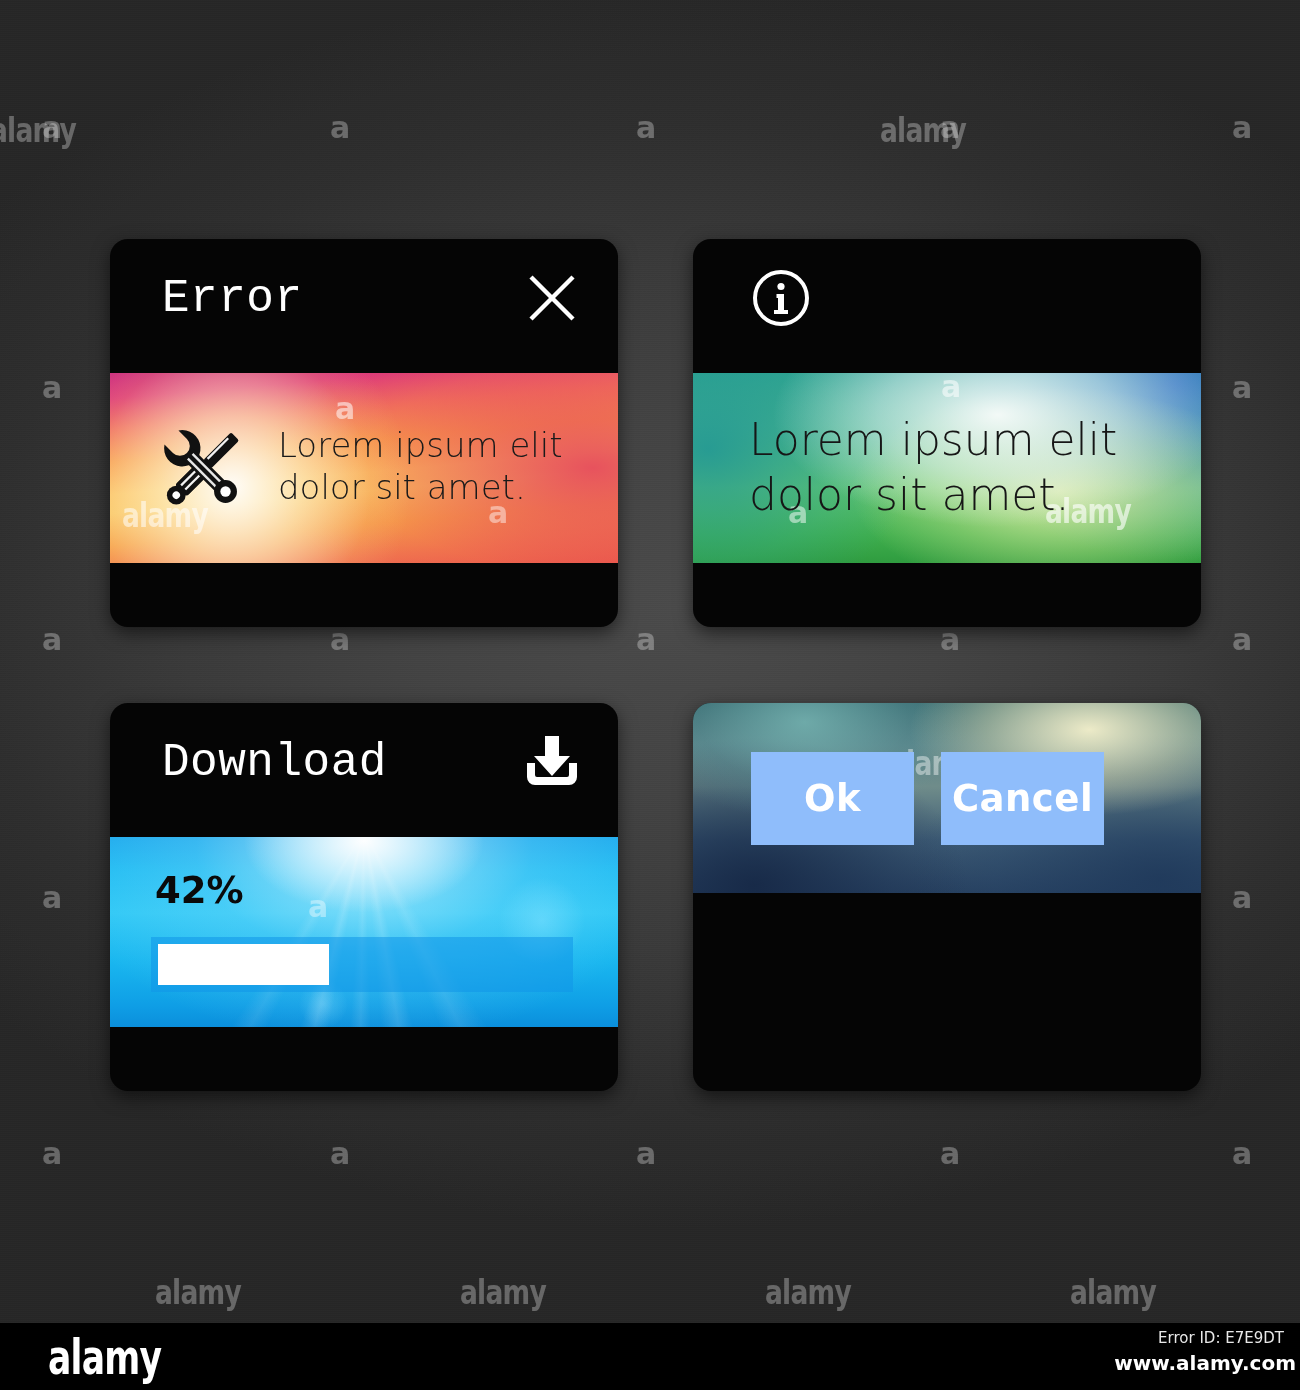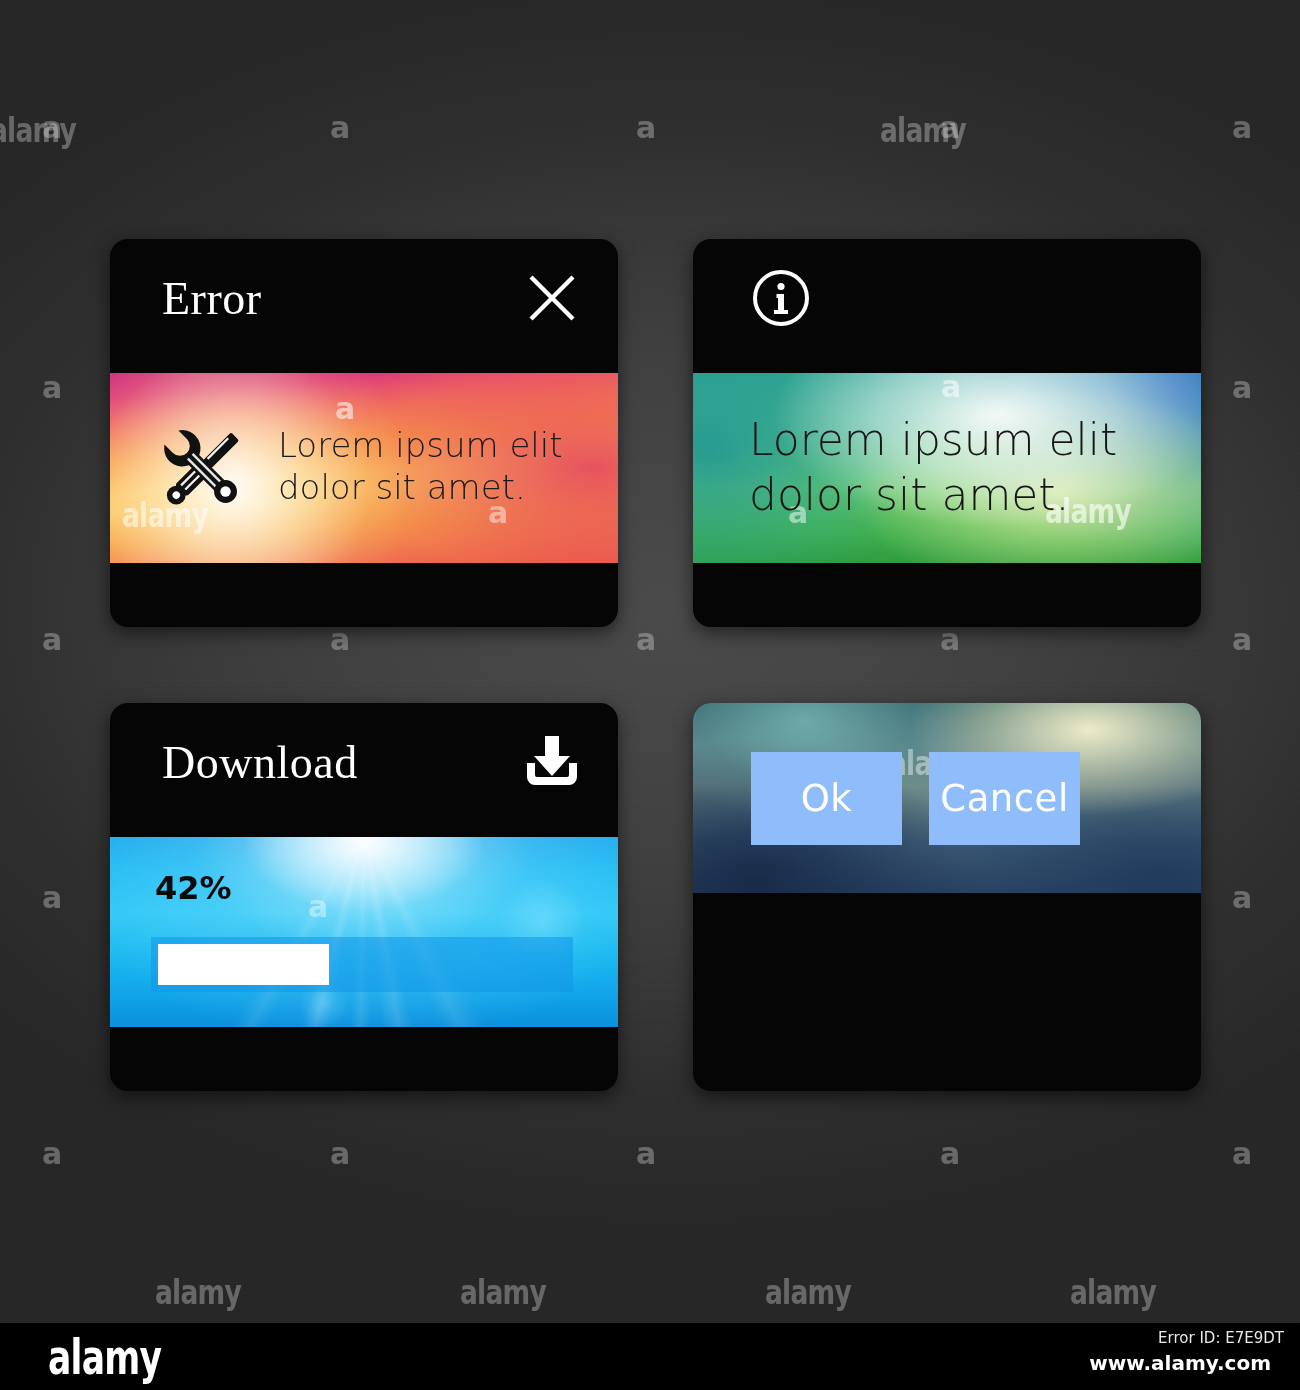--- a/index.html
+++ b/index.html
@@ -75,21 +75,21 @@
     position: relative;
     height: 134px;
     display: flex;
     align-items: center;
     padding: 0 30px 0 52px;
   }
   .card-title {
     color: #ffffff;
     font-size: 46px;
     font-weight: 300;
-    font-family: Liberation Serif, serif;
+    font-family: Liberation Mono, monospace;
     letter-spacing: 0.5px;
     line-height: 1;
     flex: 1;
     margin-top: -14px;
   }
   .header-icon {
     width: 72px;
     height: 72px;
     display: flex;
     align-items: center;
@@ -217,21 +217,21 @@
     font-weight: 300;
     line-height: 1.24;
     letter-spacing: 0px;
   }
 
   
   .dl-percent {
     position: absolute;
     left: 45px;
     top: 32px;
-    font-size: 32px;
+    font-size: 37px;
     font-weight: bold;
     color: #0a0a0a;
     font-family: "DejaVu Sans", sans-serif;
   }
   .progress-track {
     position: absolute;
     left: 41px;
     top: 100px;
     width: 422px;
     height: 55px;
@@ -249,27 +249,27 @@
   .btn-row {
     position: absolute;
     left: 0; top: 0;
     width: 100%; height: 100%;
     display: flex;
     align-items: center;
     padding-left: 58px;
     gap: 27px;
   }
   .dlg-btn {
-    width: 151px;
+    width: 163px;
     height: 93px;
     background: #8fbdfb;
     border: none;
     color: #ffffff;
     font-size: 37px;
-    font-weight: 400;
+    font-weight: 700;
     font-family: "DejaVu Sans", sans-serif;
     cursor: pointer;
     display: flex;
     align-items: center;
     justify-content: center;
     letter-spacing: 0.5px;
   }
 
   
   .footer {
@@ -295,21 +295,21 @@
   .footer-imageid {
     position: absolute;
     right: 16px;
     top: 6px;
     color: #e8e8e8;
     font-size: 15px;
     font-family: "DejaVu Sans", sans-serif;
   }
   .footer-url {
     position: absolute;
-    right: 29px;
+    right: 4px;
     top: 28px;
     color: #ffffff;
     font-size: 20px;
     font-weight: bold;
     font-family: "DejaVu Sans", sans-serif;
   }
 </style>
 </head>
 <body>
 

